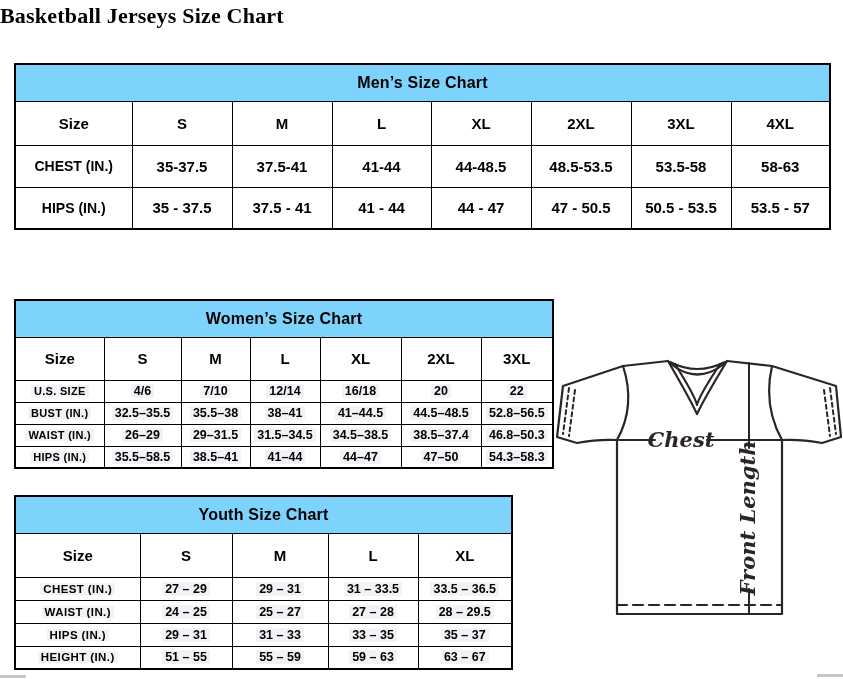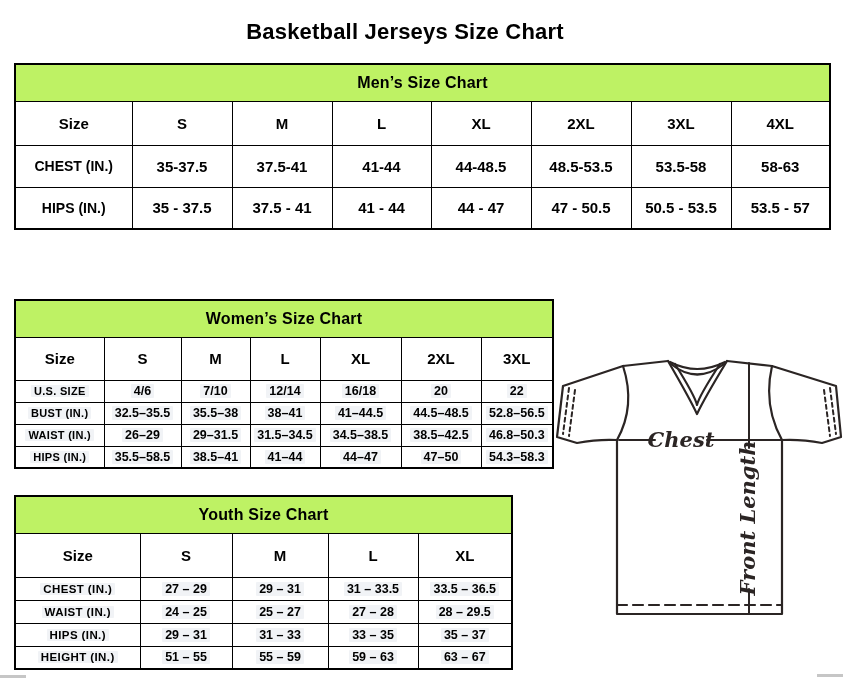--- a/index.html
+++ b/index.html
@@ -2,26 +2,26 @@
 <html><head>
 <meta charset="utf-8">
 <style>
   html,body { margin:0; padding:0; }
   body {
     width:843px; height:679px; position:relative; overflow:hidden;
     background:#ffffff; color:#000;
     font-family:"Liberation Sans", sans-serif;
   }
   .page-title {
-    position:absolute; top:19px; left:0; width:810px;
-    text-align:center; font-size:22px; font-weight:bold; letter-spacing:.2px;
+    position:absolute; top:3px; left:0; width:810px;
+    text-align:left; font-size:22px; font-weight:bold; letter-spacing:.2px;font-family:Liberation Serif, serif;
   }
   table { border-collapse:collapse; position:absolute; table-layout:fixed; border:2px solid #000; }
   td { border:1px solid #000; text-align:center; vertical-align:middle; font-weight:bold; padding:0; overflow:hidden; white-space:nowrap; }
-  .band td.title-cell { background:#bef264; font-size:16px; letter-spacing:.2px; }
+  .band td.title-cell { background:#7dd3fc; font-size:16px; letter-spacing:.2px; }
 
   
   #mens { left:14px; top:63px; width:815px; }
   #mens .band { height:37px; }
   #mens .head { height:44px; font-size:15px; }
   #mens .row  { height:42px; font-size:15px; }
   #mens td.row-label { font-size:14px; }
 
   
   #womens { left:14px; top:299px; width:538px; }
@@ -140,21 +140,21 @@
     <td><span class="hl">41–44.5</span></td>
     <td><span class="hl">44.5–48.5</span></td>
     <td><span class="hl">52.8–56.5</span></td>
   </tr>
   <tr class="row">
     <td class="row-label"><span class="hl">WAIST (IN.)</span></td>
     <td><span class="hl">26–29</span></td>
     <td><span class="hl">29–31.5</span></td>
     <td><span class="hl">31.5–34.5</span></td>
     <td><span class="hl">34.5–38.5</span></td>
-    <td><span class="hl">38.5–42.5</span></td>
+    <td><span class="hl">38.5–37.4</span></td>
     <td><span class="hl">46.8–50.3</span></td>
   </tr>
   <tr class="row">
     <td class="row-label"><span class="hl">HIPS (IN.)</span></td>
     <td><span class="hl">35.5–58.5</span></td>
     <td><span class="hl">38.5–41</span></td>
     <td><span class="hl">41–44</span></td>
     <td><span class="hl">44–47</span></td>
     <td><span class="hl">47–50</span></td>
     <td><span class="hl">54.3–58.3</span></td>

